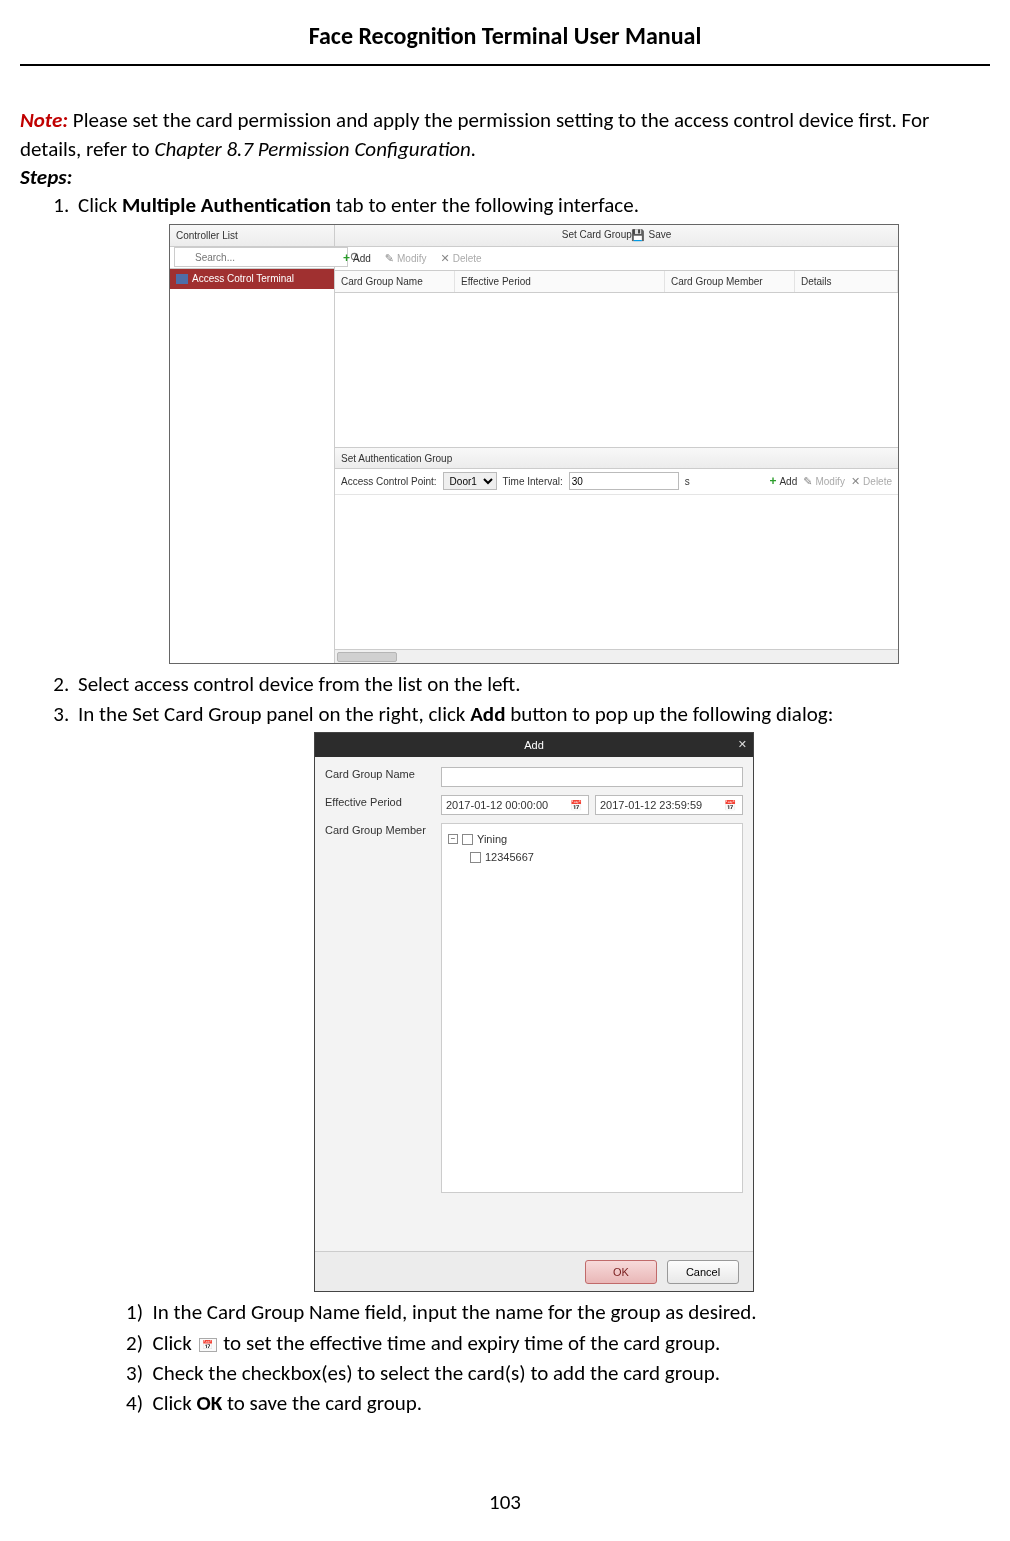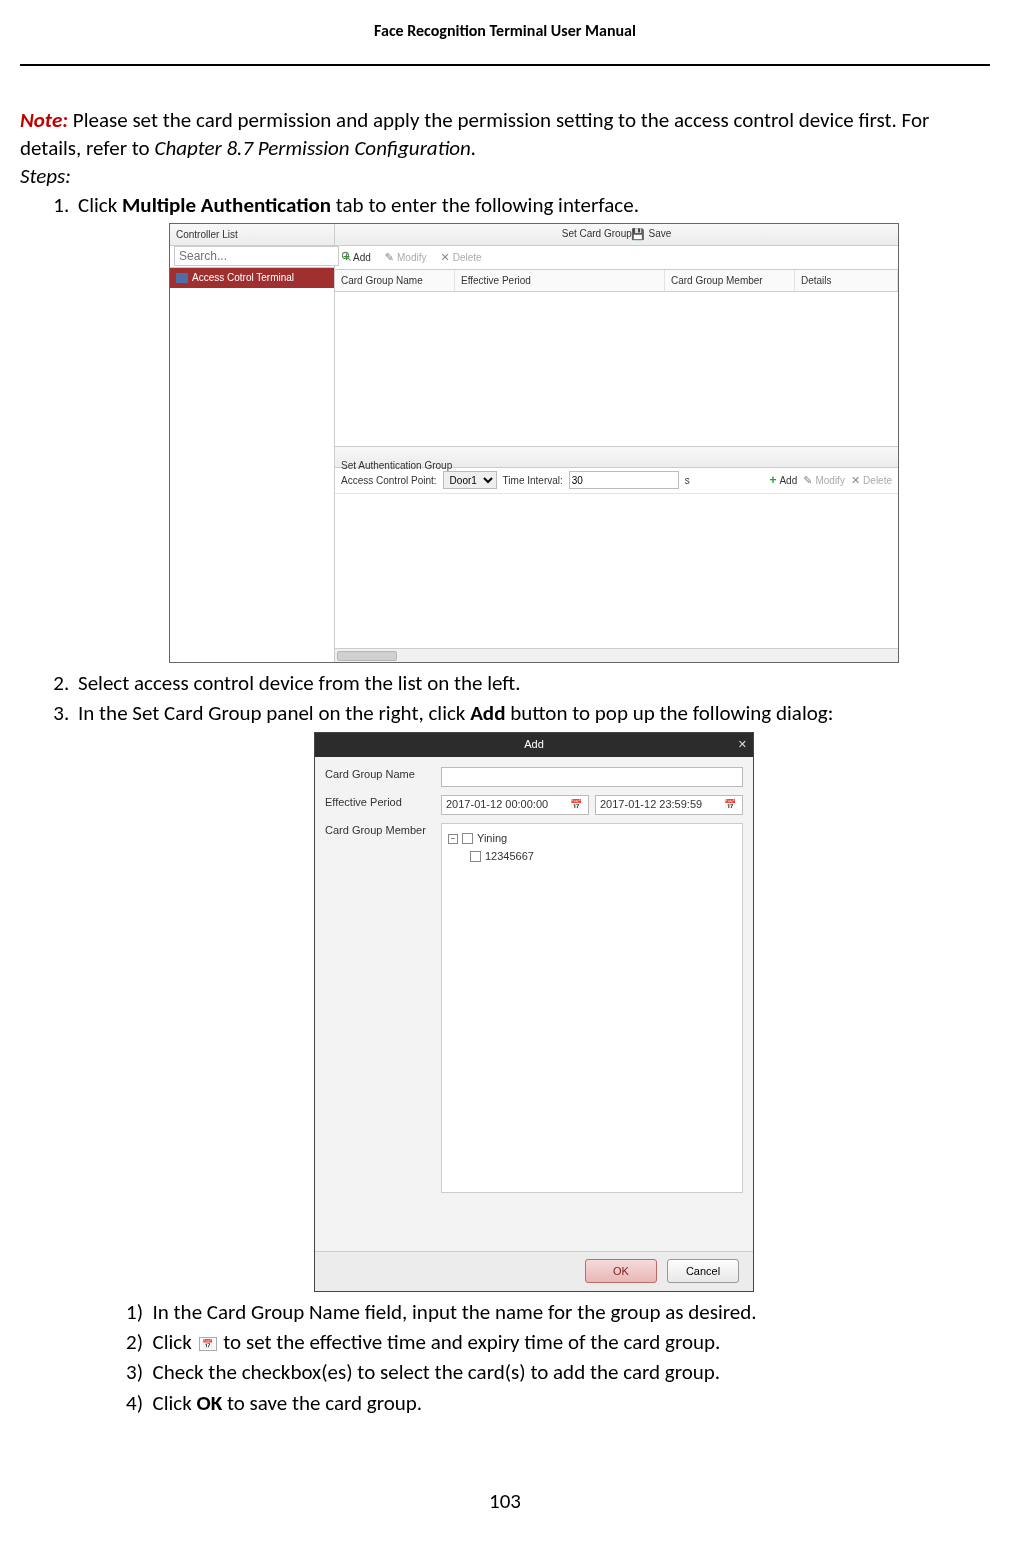--- a/index.html
+++ b/index.html
@@ -9,29 +9,29 @@
     color: #000;
     background: #fff;
     width: 1010px;
     margin: 0 auto;
     padding: 20px 20px 40px 20px;
     line-height: 1.35;
   }
   .page-header {
     text-align: center;
     font-weight: bold;
-    font-size: 16px;
+    font-size: 24px;
     border-bottom: 2px solid #000;
-    padding-bottom: 22px;
+    padding-bottom: 12px;
     margin-bottom: 40px;
   }
   .note-label { color: #c00000; font-weight: bold; font-style: italic; }
   .italic { font-style: italic; }
   .bold { font-weight: bold; }
-  .bold-italic { font-weight: normal; font-style: italic; }
+  .bold-italic { font-weight: bold; font-style: italic; }
   ol.main { list-style: decimal; padding-left: 46px; }
   ol.main > li { margin-bottom: 2px; padding-left: 4px; margin-left: 8px; }
   ol.sub { list-style: none; padding-left: 48px; }
   ol.sub > li { margin-bottom: 2px; }
   .page-num { text-align: center; font-size: 21px; margin-top: 70px; }
 
   
   .shot1 {
     width: 730px; height: 440px;
     margin: 4px auto 6px auto;
@@ -52,21 +52,21 @@
     border-bottom: 1px solid #ccc;
     padding: 0 6px; font-weight: normal;
   }
   .s1-search {
     display: flex; align-items: center;
     border-bottom: 1px solid #ccc;
     height: 22px; padding: 0 4px;
   }
   .s1-search input {
     flex: 1; border: 1px solid #ccc; height: 20px;
-    font-size: 12px; padding: 0 4px; color: #888;
+    font-size: 10px; padding: 0 20px; color: #888;
   }
   .s1-search .mag {
     width: 14px; height: 14px; margin-left: 2px;
     display: flex; align-items: center; justify-content: center;
   }
   .s1-item-sel {
     background: #a03030; color: #fff;
     height: 20px; line-height: 20px;
     padding-left: 6px;
     display: flex; align-items: center; gap: 4px;
@@ -98,21 +98,21 @@
     height: 22px; border-bottom: 1px solid #ccc;
     display: flex; align-items: center;
     background: #fafafa;
   }
   .s1-cols > div { padding: 0 6px; border-right: 1px solid #e3e3e3; height: 100%; line-height: 22px; }
   .s1-body { flex: 1; background: #fff; }
   .s1-panel2-head {
     height: 22px; line-height: 22px;
     background: linear-gradient(#f8f8f8,#ececec);
     border-top: 1px solid #ccc; border-bottom: 1px solid #ccc;
-    padding: 8px 6px;
+    padding: 0 6px;
   }
   .s1-row2 {
     height: 26px; border-bottom: 1px solid #e5e5e5;
     display: flex; align-items: center; gap: 6px;
     padding: 0 6px;
   }
   .s1-row2 select, .s1-row2 input {
     border: 1px solid #bbb; height: 18px; font-size: 10px; padding: 0 2px;
   }
   .s1-scroll {

